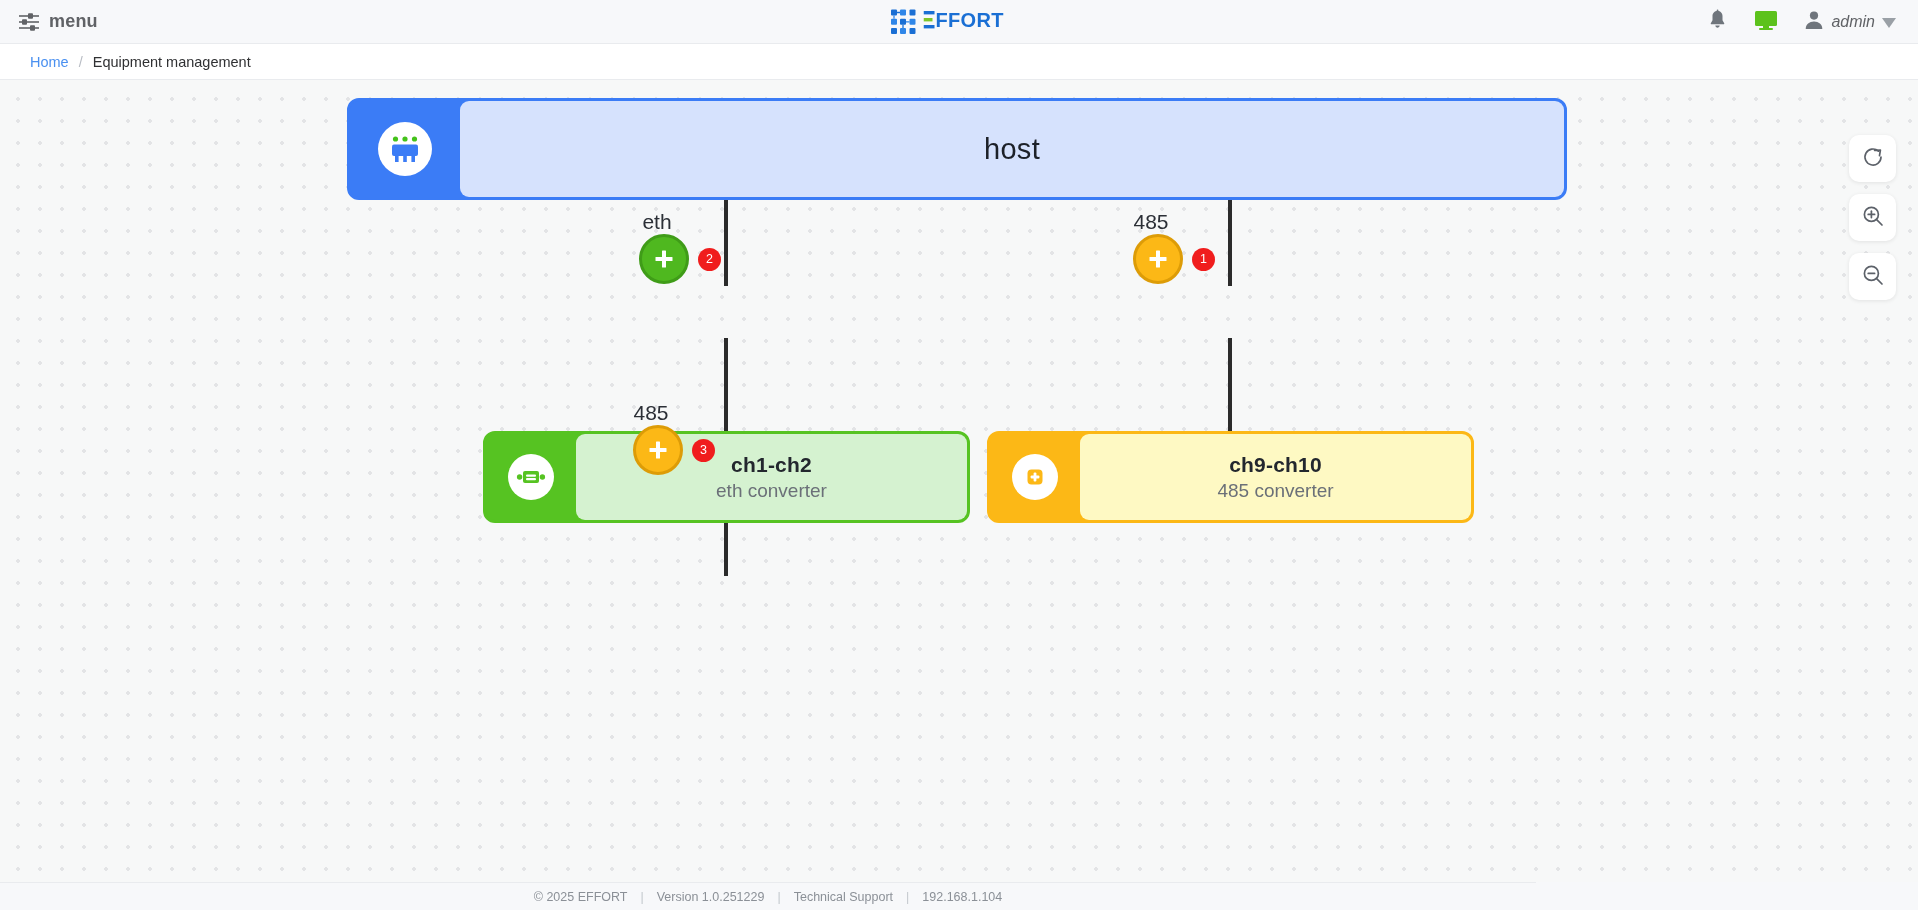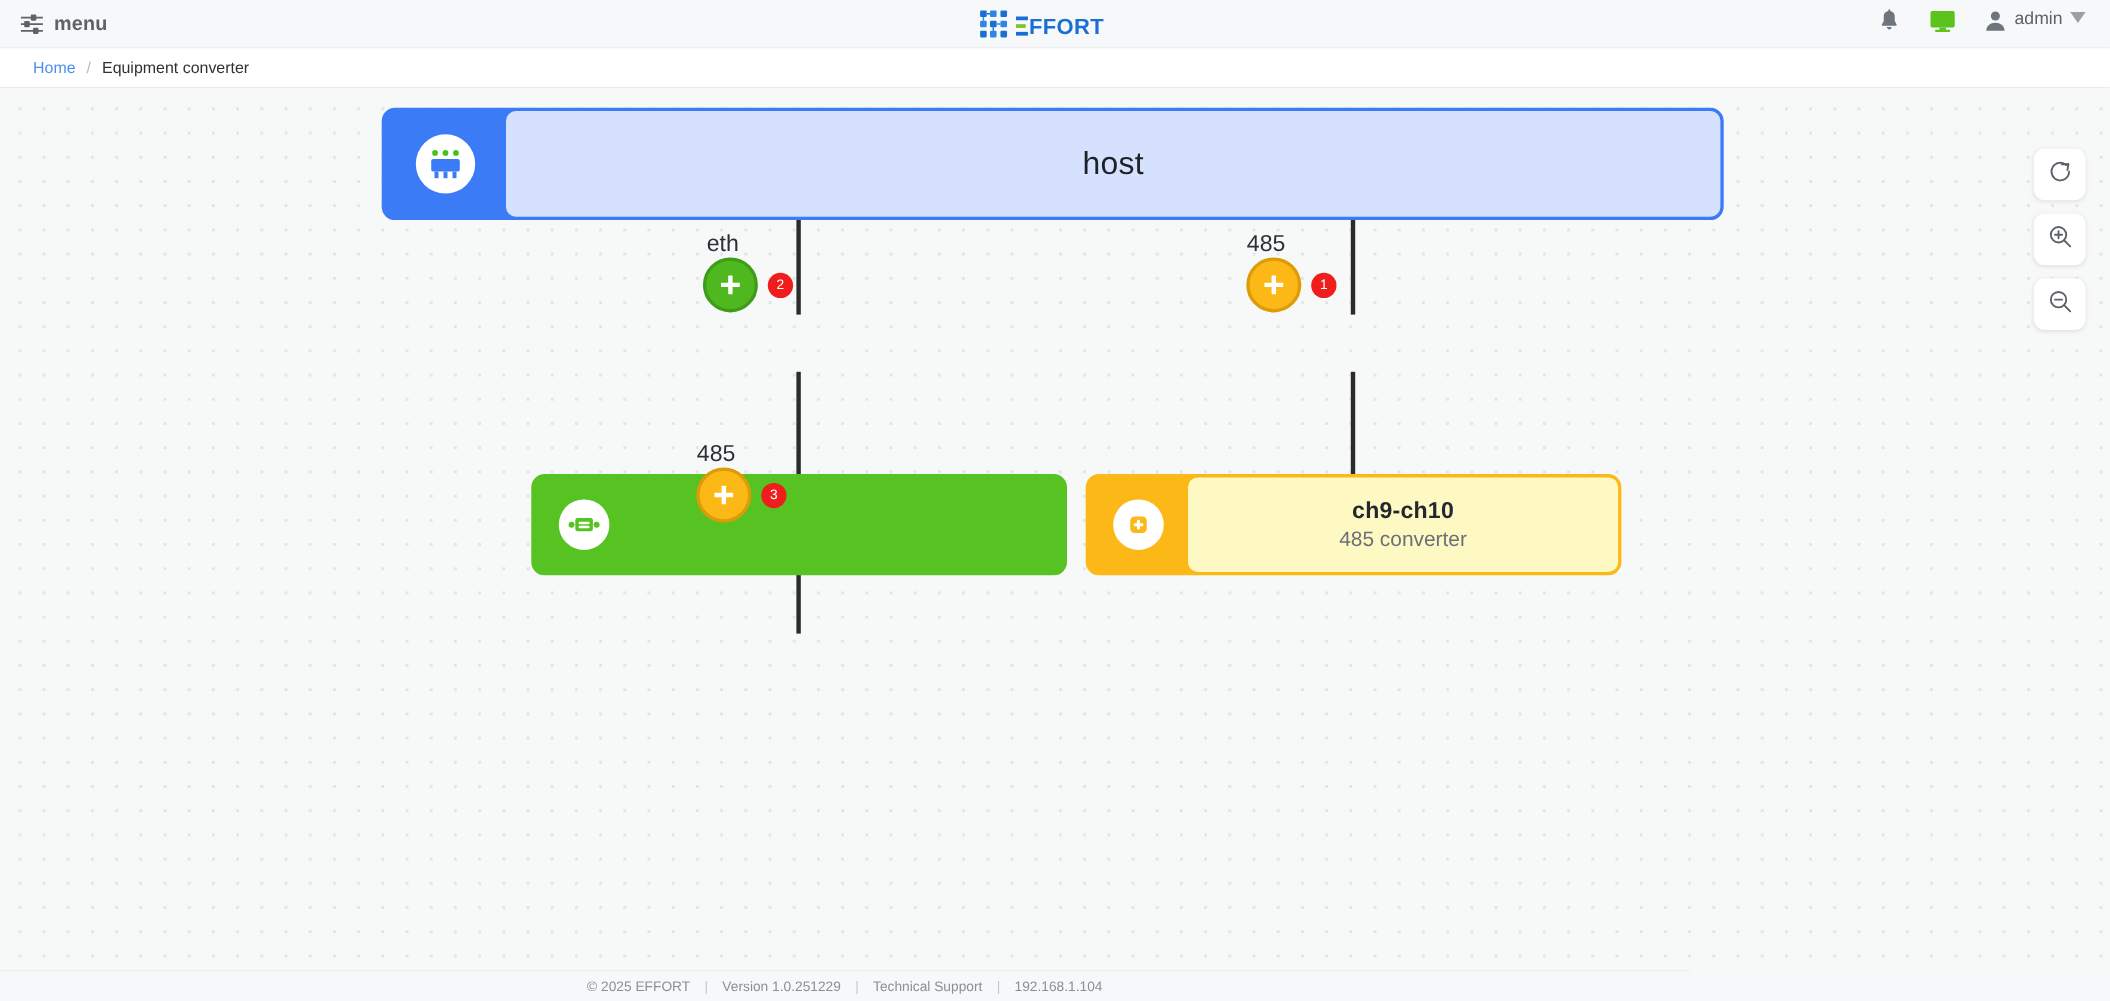--- a/index.html
+++ b/index.html
@@ -33,37 +33,39 @@
     font-size: 18px;
     font-weight: bold;
     color: #606266;
     letter-spacing: .2px;
   }
   .logo-wrap {
     position: absolute;
     left: 50%;
     transform: translateX(-50%);
     display: flex;
-    align-items: flex-end;
+    align-items: flex-start;
     gap: 7px;
   }
   .logo-mark { width: 26px; height: 26px; display:block; }
   .logo-text { display: block; height: 22px; }
   .header-right {
     position: absolute;
     right: 22px;
     display: flex;
     align-items: center;
     gap: 26px;
   }
   .hdr-icon { cursor: pointer; display:block; }
   .user-box {
     display: flex;
+    align-items: center;
     gap: 7px;
     cursor: pointer;
+    font-style: italic;
   }
   .user-name {
     font-size: 16px;
     color: #606266;
   }
   .caret {
     width: 0; height: 0;
     border-left: 7px solid transparent;
     border-right: 7px solid transparent;
     border-top: 10px solid #9aa0a6;
@@ -361,21 +363,21 @@
       </span>
       <span class="user-name">admin</span>
       <span class="caret"></span>
     </div>
   </div>
 </div>
 
 <div class="breadcrumb-bar">
   <span class="crumb-link">Home</span>
   <span class="crumb-sep">/</span>
-  <span class="crumb-cur">Equipment converter</span>
+  <span class="crumb-cur">Equipment management</span>
 </div>
 
 <div class="canvas">
 
   <div class="edge" style="left:724px; top:118px; height:88px;"></div>
   <div class="edge" style="left:1228px; top:118px; height:88px;"></div>
   <div class="edge" style="left:724px; top:258px; height:95px;"></div>
   <div class="edge" style="left:1228px; top:258px; height:95px;"></div>
   <div class="edge" style="left:724px; top:441px; height:55px;"></div>
 
@@ -429,20 +431,24 @@
       <div class="conv-icon-circle">
         <svg width="30" height="30" viewBox="0 0 30 30">
           <rect x="7" y="9" width="16" height="12" rx="2" fill="#56c322"></rect>
           <rect x="10" y="12.4" width="10" height="2.3" rx="1" fill="#fff"></rect>
           <rect x="10" y="16" width="10" height="2.3" rx="1" fill="#fff"></rect>
           <circle cx="3.6" cy="15" r="2.7" fill="#56c322"></circle>
           <circle cx="26.4" cy="15" r="2.7" fill="#56c322"></circle>
         </svg>
       </div>
     </div>
+    <div class="conv-body">
+      <span class="conv-title">ch1-ch2</span>
+      <span class="conv-sub">eth converter</span>
+    </div>
   </div>
 
   <div class="node-conv node-amber">
     <div class="conv-icon-col">
       <div class="conv-icon-circle">
         <svg width="30" height="30" viewBox="0 0 30 30">
           <rect x="7.5" y="7.5" width="15" height="15" rx="4" fill="#fcb816"></rect>
           <rect x="13.6" y="10.6" width="2.8" height="8.8" rx="1" fill="#fff"></rect>
           <rect x="10.6" y="13.6" width="8.8" height="2.8" rx="1" fill="#fff"></rect>
         </svg>

